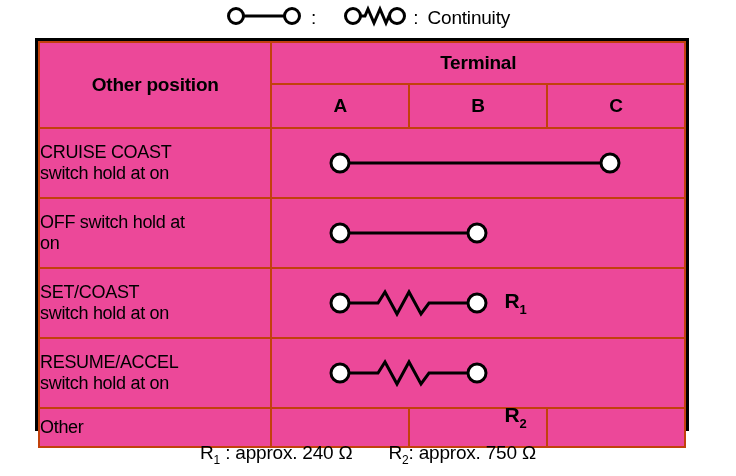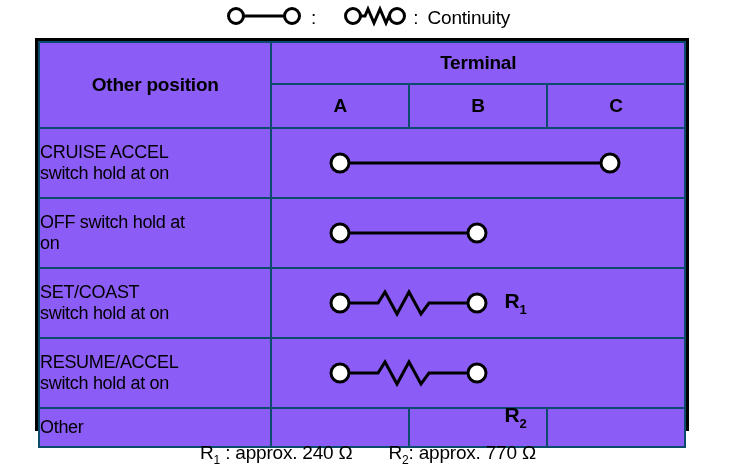--- a/index.html
+++ b/index.html
@@ -55,24 +55,24 @@
     box-sizing: border-box;
     background: #fff;
   }
   table.spec {
     border-collapse: collapse;
     width: 100%;
     height: 100%;
     table-layout: fixed;
   }
   table.spec td, table.spec th {
-    border: 2px solid #0c4a6e;
+    border: 2px solid #c2410c;
     padding: 0;
     vertical-align: middle;
-    background: #8b5cf6;
+    background: #ec4899;
   }
   table.spec th {
     font-weight: bold;
   }
 
   .col-switch { width: 231px; }
   .col-term   { width: 137px; }
 
   .hdr-switch {
     font-size: 19px;
@@ -197,21 +197,21 @@
         <th class="hdr-letter">A</th>
         <th class="hdr-letter">B</th>
         <th class="hdr-letter">C</th>
       </tr>
     </thead>
 
     <tbody>
 
       <tr>
         <td class="row-label">
-          <span class="l1">CRUISE ACCEL</span>
+          <span class="l1">CRUISE COAST</span>
           <span class="l2">switch hold at on</span>
         </td>
         <td class="sym-cell" colspan="3">
           <svg width="410" height="34" viewBox="0 0 410 34" aria-hidden="true">
             <circle cx="68" cy="17" r="9" fill="#fff" stroke="#000" stroke-width="3"></circle>
             <line x1="77" y1="17" x2="329" y2="17" stroke="#000" stroke-width="3"></line>
             <circle cx="338" cy="17" r="9" fill="#fff" stroke="#000" stroke-width="3"></circle>
           </svg>
         </td>
       </tr>
@@ -271,14 +271,14 @@
         <td class="r-other"></td>
         <td class="r-other"></td>
         <td class="r-other"></td>
       </tr>
     </tbody>
   </table>
 </div>
 
 <div id="footnote">
   <span class="fn"><span>R</span><sub>1</sub><span> : approx. 240 Ω</span></span>
-  <span class="fn"><span>R</span><sub>2</sub><span>: approx. 770 Ω</span></span>
+  <span class="fn"><span>R</span><sub>2</sub><span>: approx. 750 Ω</span></span>
 </div>
 
 </body></html>

